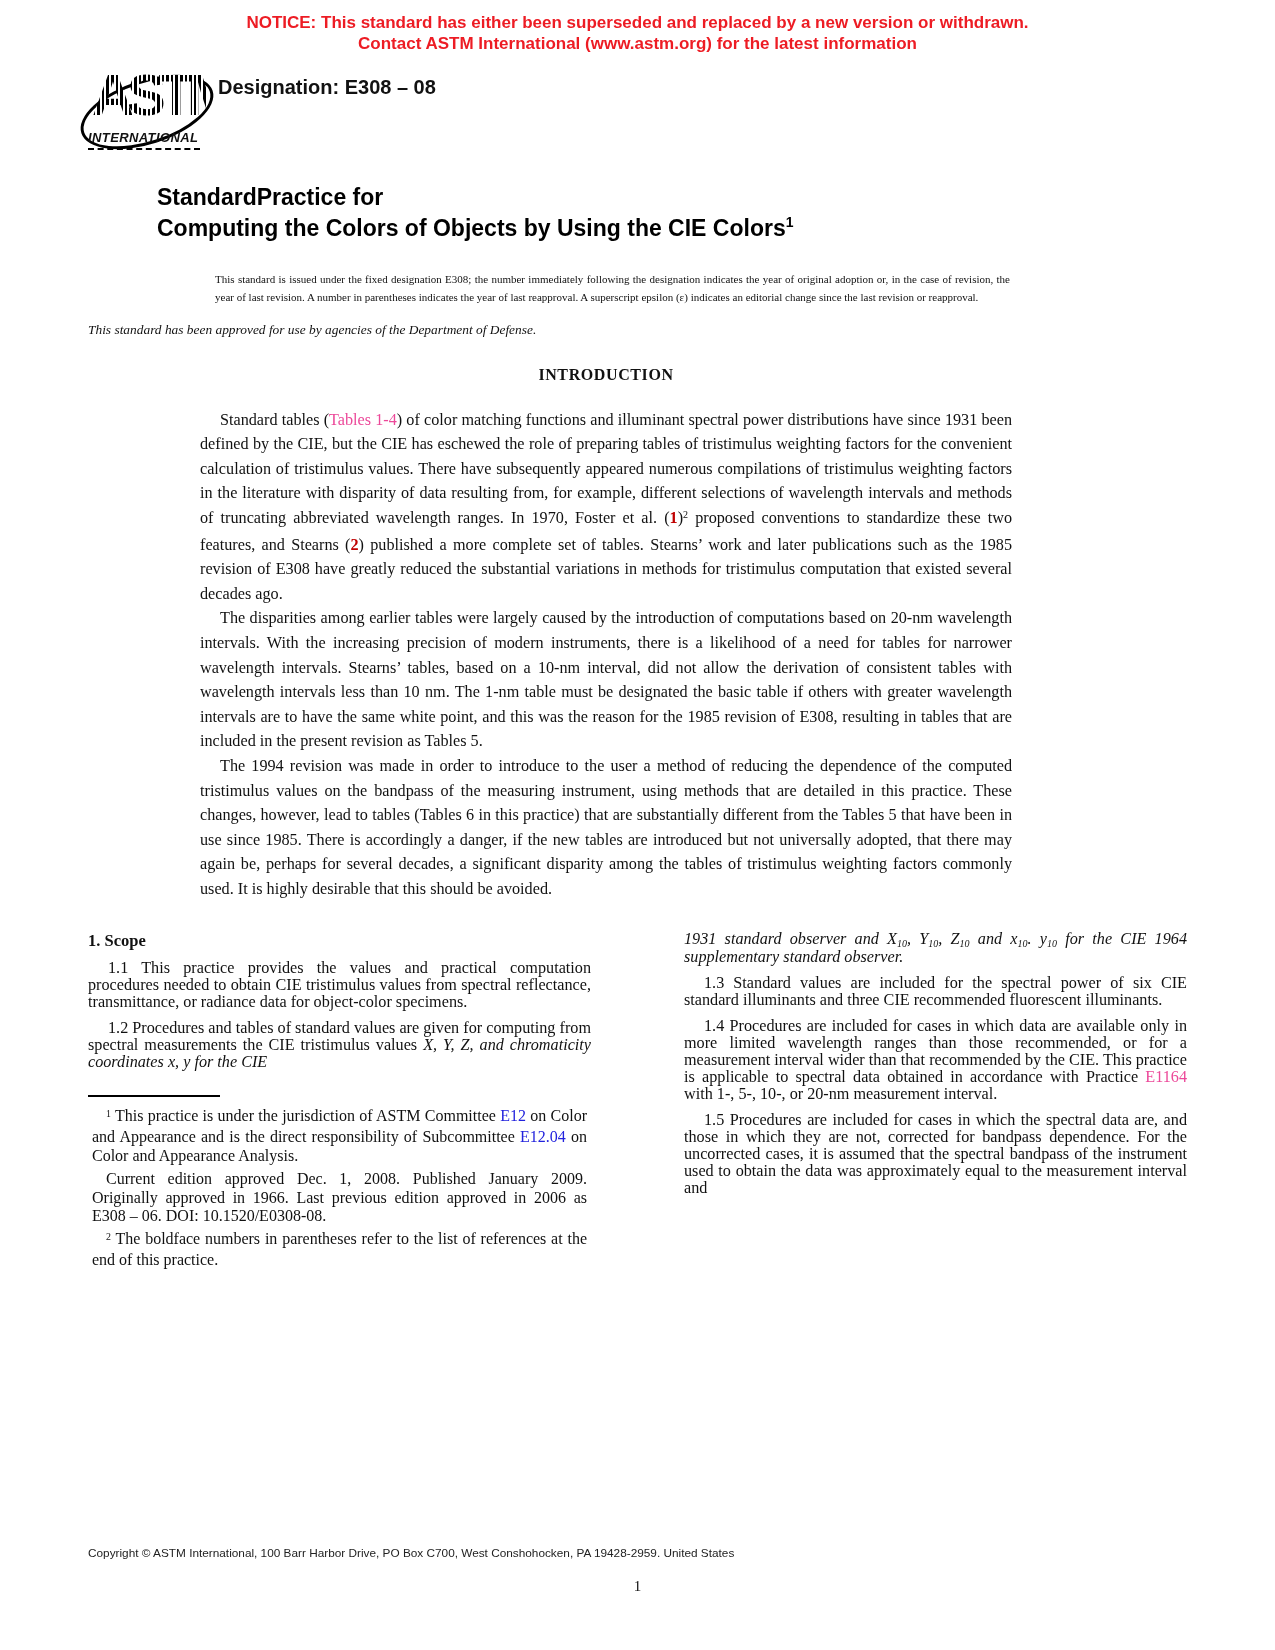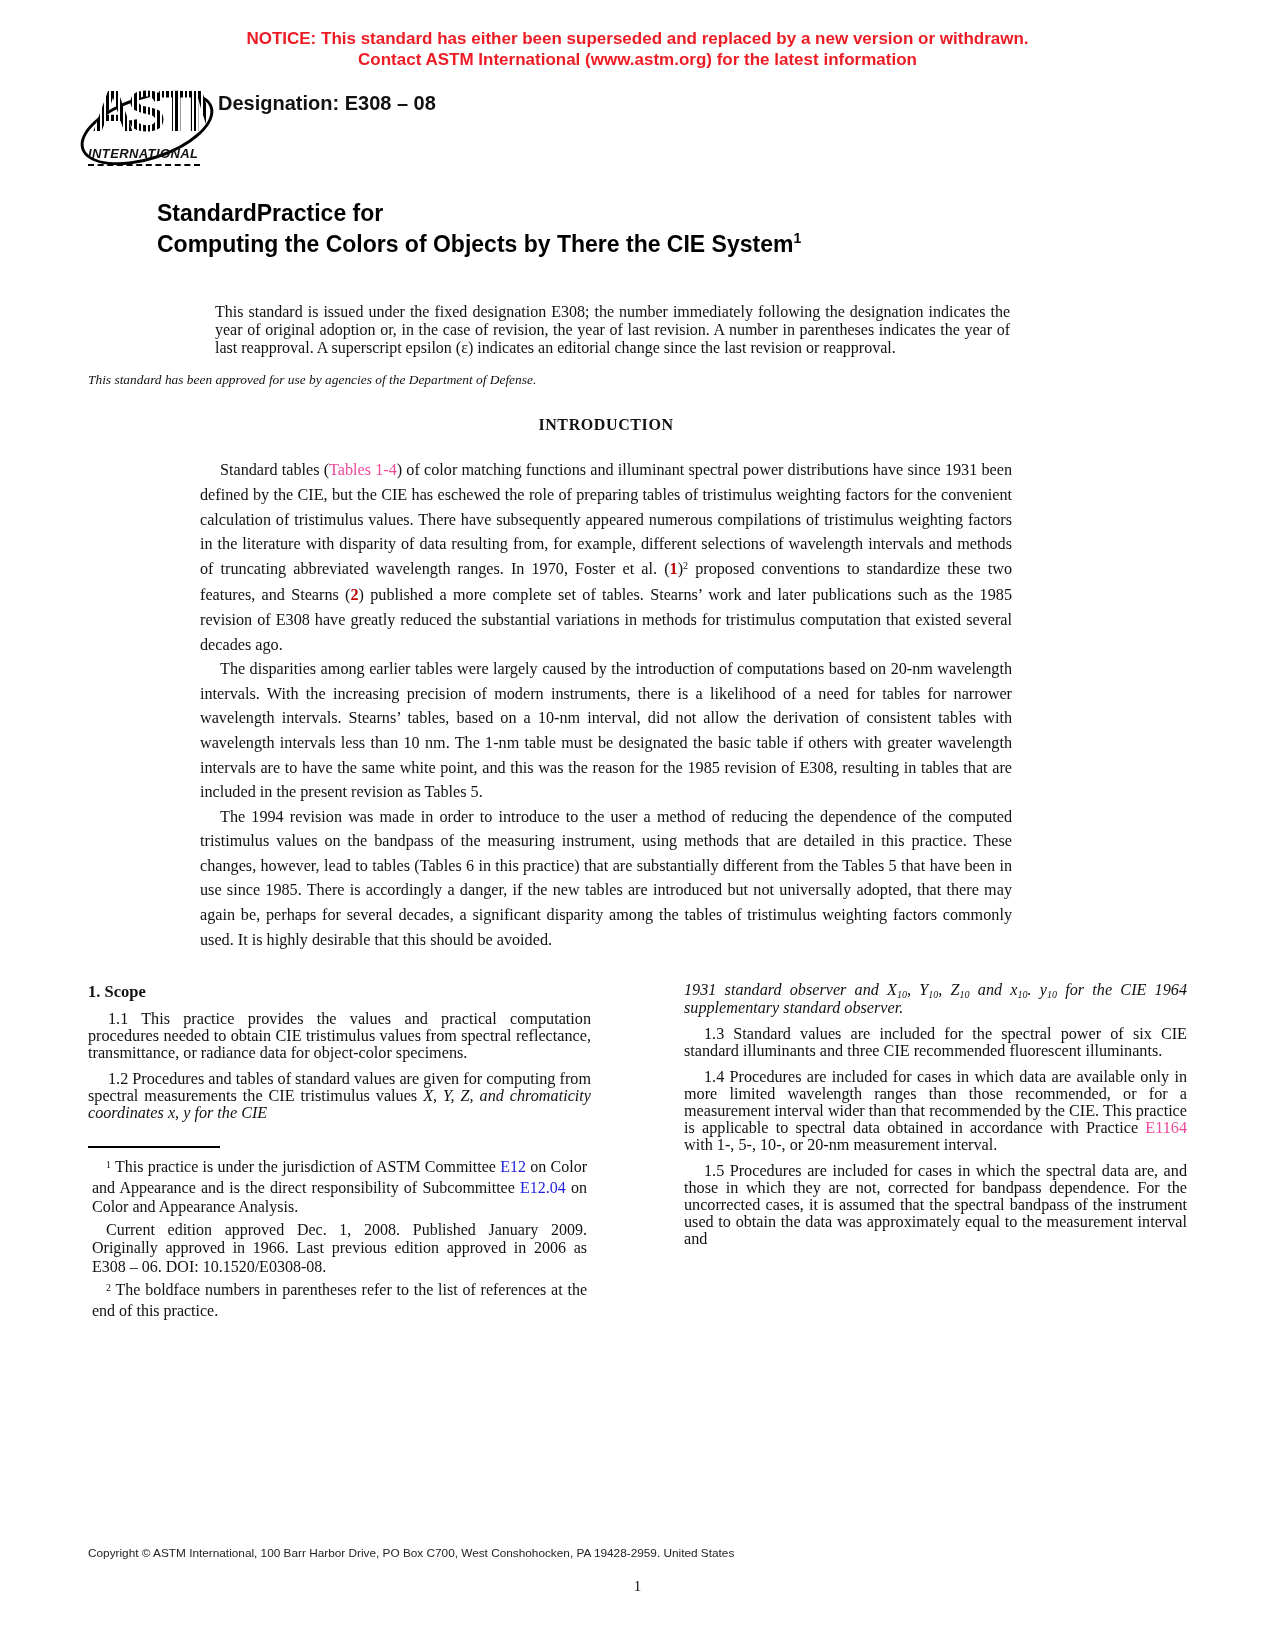--- a/index.html
+++ b/index.html
@@ -9,21 +9,21 @@
     margin:0 auto;
     background:#ffffff;
     font-family:"Liberation Serif", serif;
     color:#111;
     overflow:hidden;
   }
   .content{margin:0 88px;}
 
   
   .notice{
-    padding-top:28px;
+    padding-top:12px;
     text-align:center;
     font-family:"Liberation Sans", sans-serif;
     font-weight:bold;
     font-size:17px;
     line-height:21px;
     color:#ed1c24;
   }
 
   
   .masthead{
@@ -87,22 +87,22 @@
     font-size:23px;
     line-height:31px;
     color:#000;
   }
   .title-sup{font-size:14px;position:relative;top:-9px;}
 
   
   .issue-note{
     margin-left:127px;
     width:795px;
-    margin-top:40px;
-    font-size:16px;
+    margin-top:24px;
+    font-size:11px;
     line-height:17.8px;
     text-align:justify;
   }
   .dod-note{
     width:795px;
     margin-top:15px;
     font-style:italic;
     font-size:13.4px;
   }
 
@@ -199,21 +199,21 @@
       <div class="astm-logo">
         <div class="astm-ellipse"></div>
         <div class="astm-letters">ASTM</div>
         <div class="astm-intl">INTERNATIONAL</div>
       </div>
       <div class="designation">Designation: E308 – 08</div>
     </div>
 
     <div class="title-block">
       <div>StandardPractice for</div>
-      <div><span>Computing the Colors of Objects by There the CIE System</span><span class="title-sup">1</span></div>
+      <div><span>Computing the Colors of Objects by Using the CIE Colors</span><span class="title-sup">1</span></div>
     </div>
 
     <p class="issue-note">This standard is issued under the fixed designation E308; the number immediately following the designation indicates the year of original adoption or, in the case of revision, the year of last revision. A number in parentheses indicates the year of last reapproval. A superscript epsilon (ε) indicates an editorial change since the last revision or reapproval.</p>
     <p class="dod-note">This standard has been approved for use by agencies of the Department of Defense.</p>
 
     <div class="introduction">
       <div class="intro-heading">INTRODUCTION</div>
       <div class="intro-paras">
         <p><span class="seg-n">Standard tables (</span><span class="seg-red">Tables 1-4</span><span class="seg-n">) of color matching functions and illuminant spectral power distributions have since 1931 been defined by the CIE, but the CIE has eschewed the role of preparing tables of tristimulus weighting factors for the convenient calculation of tristimulus values. There have subsequently appeared numerous compilations of tristimulus weighting factors in the literature with disparity of data resulting from, for example, different selections of wavelength intervals and methods of truncating abbreviated wavelength ranges. In 1970, Foster et al. (</span><span class="seg-rb">1</span><span class="seg-n">)</span><span class="seg-sup">2</span><span class="seg-n"> proposed conventions to standardize these two features, and Stearns (</span><span class="seg-rb">2</span><span class="seg-n">) published a more complete set of tables. Stearns’ work and later publications such as the 1985 revision of E308 have greatly reduced the substantial variations in methods for tristimulus computation that existed several decades ago.</span></p>
         <p><span class="seg-n">The disparities among earlier tables were largely caused by the introduction of computations based on 20-nm wavelength intervals. With the increasing precision of modern instruments, there is a likelihood of a need for tables for narrower wavelength intervals. Stearns’ tables, based on a 10-nm interval, did not allow the derivation of consistent tables with wavelength intervals less than 10 nm. The 1-nm table must be designated the basic table if others with greater wavelength intervals are to have the same white point, and this was the reason for the 1985 revision of E308, resulting in tables that are included in the present revision as Tables 5.</span></p>

